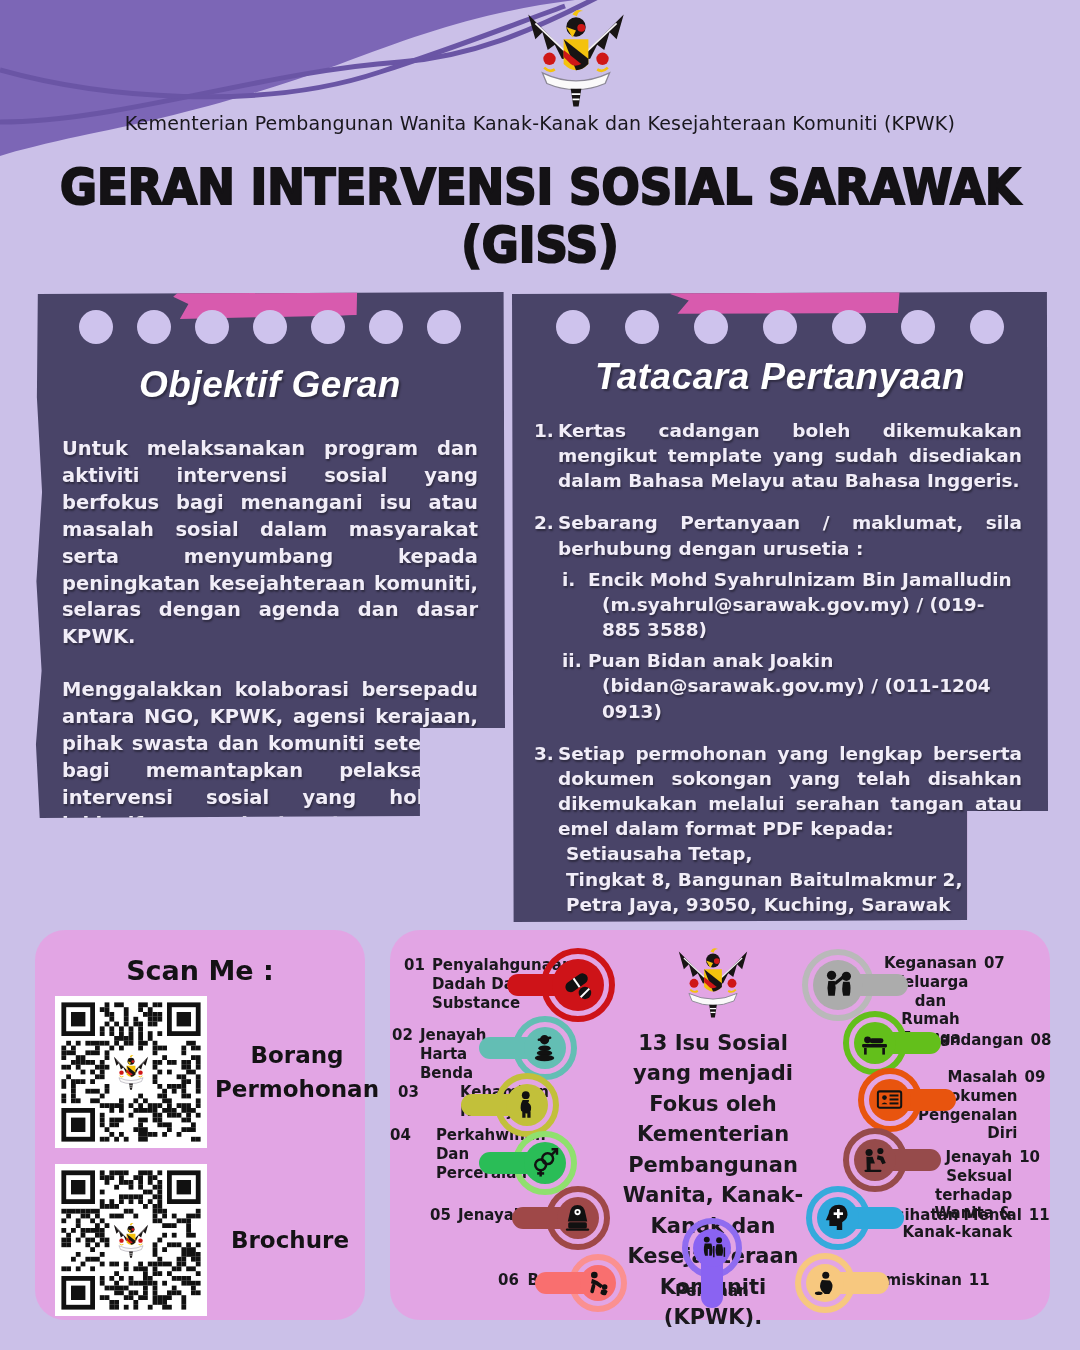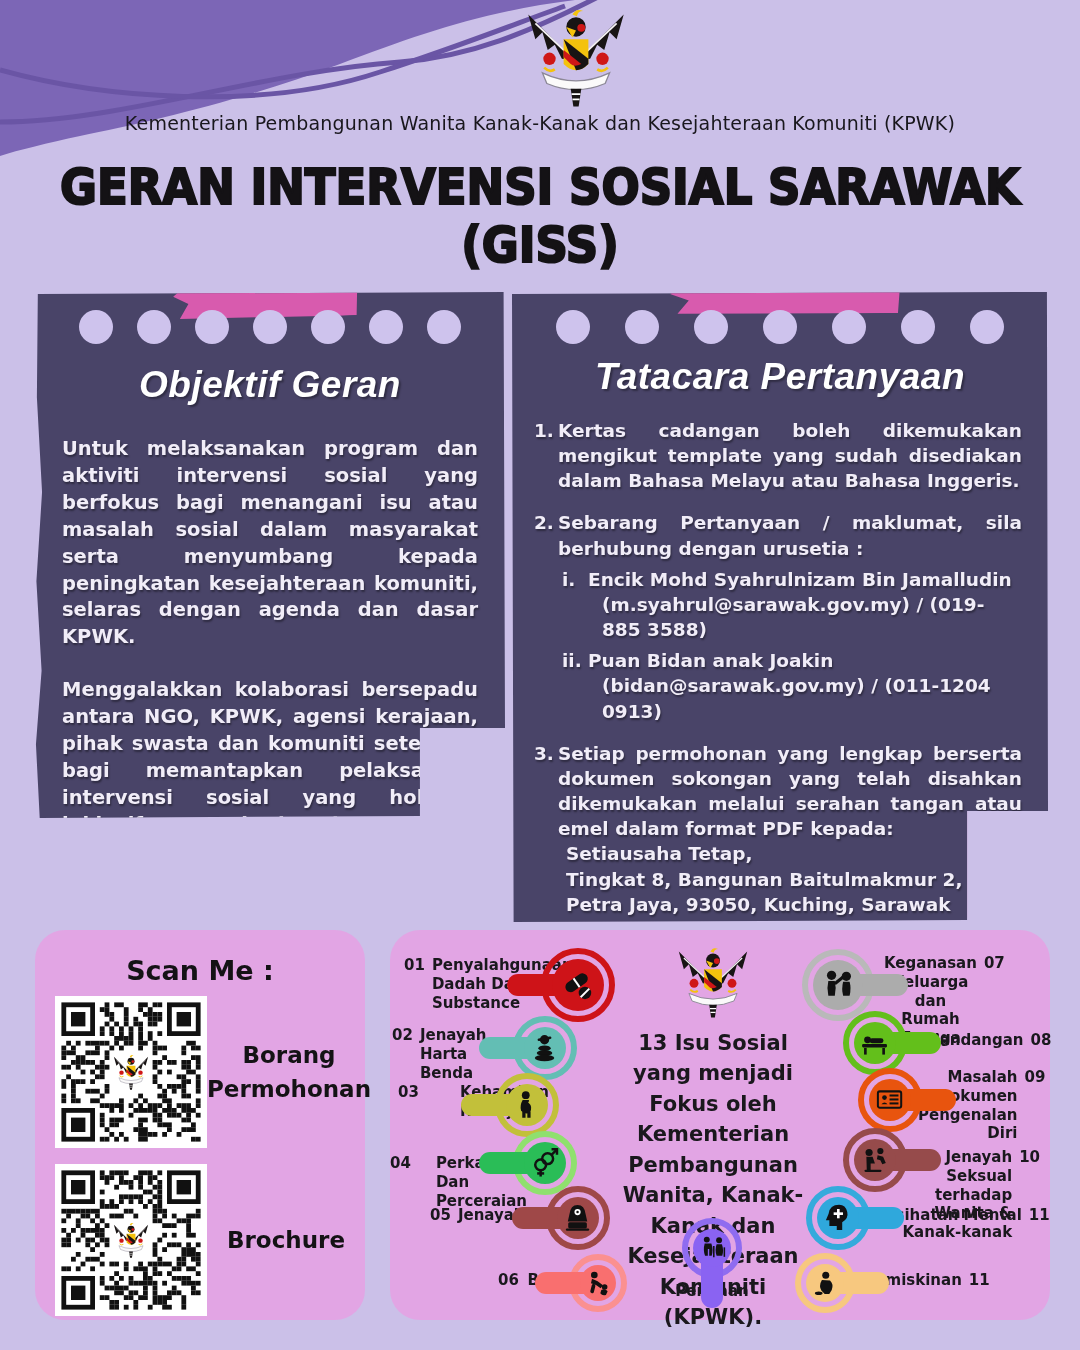--- a/index.html
+++ b/index.html
@@ -48,21 +48,21 @@
   .t-body .just{margin:0;text-align:justify;}
   .t-sub{display:flex;margin-top:6px;}
   .s-num{flex:0 0 26px;text-align:left;padding-left:4px;}
   .s-contact{padding-left:14px;}
   .addr{padding-left:8px;}
 
   
   .pinkcard{position:absolute;background:#e2a5e4;border-radius:30px;}
   .scanme{left:35px;top:930px;width:330px;height:390px;}
   .scan-title{margin:0;text-align:center;padding-top:25px;font-size:27px;font-weight:bold;color:#141215;}
-  .qr-row{position:absolute;left:0;width:100%;display:flex;align-items:center;}
+  .qr-row{position:absolute;left:0;width:100%;display:flex;align-items:center;gap:8px;}
   .qr-row .qr-tile{margin-left:20px;width:152px;height:152px;background:#fff;flex:0 0 auto;}
   .qr-label{flex:1;text-align:center;font-size:23px;font-weight:bold;color:#141215;line-height:1.5;}
 
   .issues{left:390px;top:930px;width:660px;height:390px;}
   .iss-crest{position:absolute;left:285px;top:10px;width:76px;height:84px;}
   .iss-heading{position:absolute;left:225px;top:98px;width:196px;text-align:center;
     font-size:21px;font-weight:bold;color:#1a181d;line-height:1.45;}
   .iss-text{font-size:15px;font-weight:bold;color:#1a181d;line-height:1.25;display:flex;gap:7px;}
   .iss-text .num{white-space:nowrap;}
   .icon-wrap{position:relative;}
@@ -806,21 +806,21 @@
               <circle cx="15" cy="23" r="7"></circle>
               <line x1="15" y1="30" x2="15" y2="38"></line>
               <line x1="10.5" y1="34" x2="19.5" y2="34"></line>
               <circle cx="24" cy="15" r="7"></circle>
               <line x1="29" y1="10" x2="36" y2="3"></line>
               <polyline points="29,3 36,3 36,10"></polyline>
             </g>
           </svg>
         </div>
       </div>
-      <div class="iss-text" style="position: absolute; left: 0px; top: 224px; width: 120px; gap: 25px;">
+      <div class="iss-text" style="position: absolute; left: 0px; top: 196px; width: 120px; gap: 25px;">
         <span class="num">04</span>
         <span style="text-align: left; flex: 1 1 0%;">Perkahwinan Dan Perceraian</span>
       </div>
       <div class="icon-wrap" style="position: absolute; left: 156px; top: 256px; width: 64px; height: 64px;">
         <div class="stub" style="background: rgb(159, 72, 72); left: -34px; top: 21px; width: 66px; height: 22px;"></div>
         <div class="ring" style="left: 0px; top: 0px; width: 64px; height: 64px; border-width: 6px; border-color: rgb(159, 72, 72);"></div>
         <div class="inner" style="left: 11px; top: 11px; width: 42px; height: 42px; background: rgb(159, 72, 72);">
           <svg viewBox="0 0 40 40">
             <path d="M20 4 q-9 0 -10.5 12 l-2 9 h25 l-2 -9 q-1.5 -12 -10.5 -12 z" fill="#111"></path>
             <circle cx="20" cy="13" r="4" fill="#fff"></circle>

